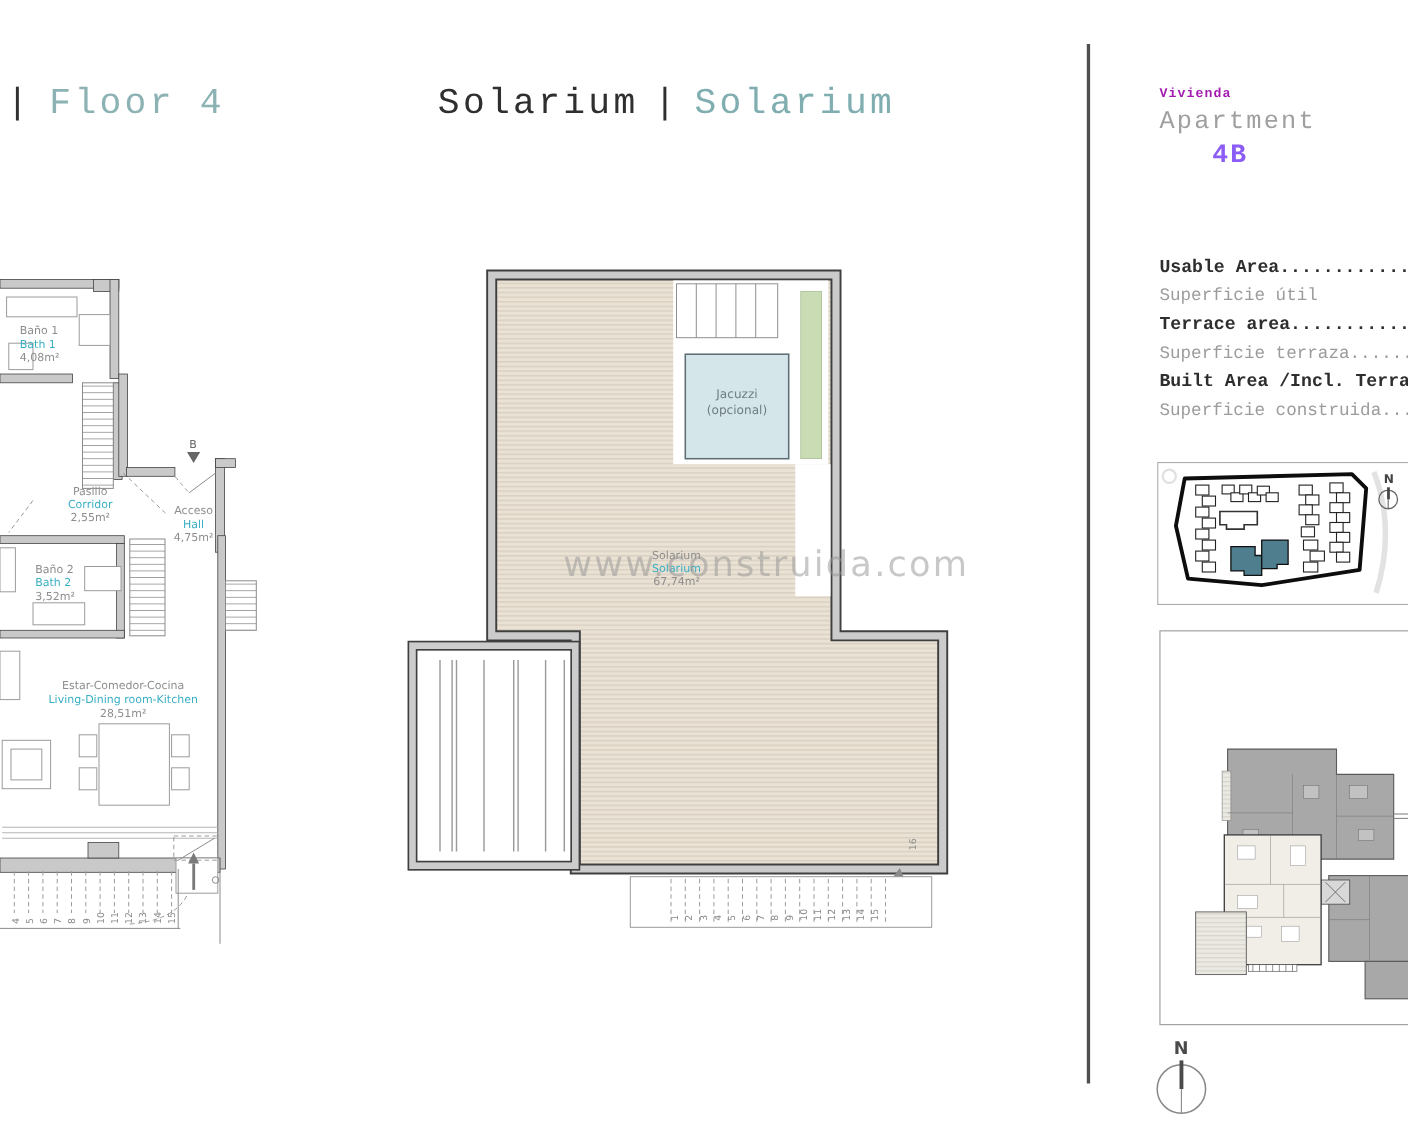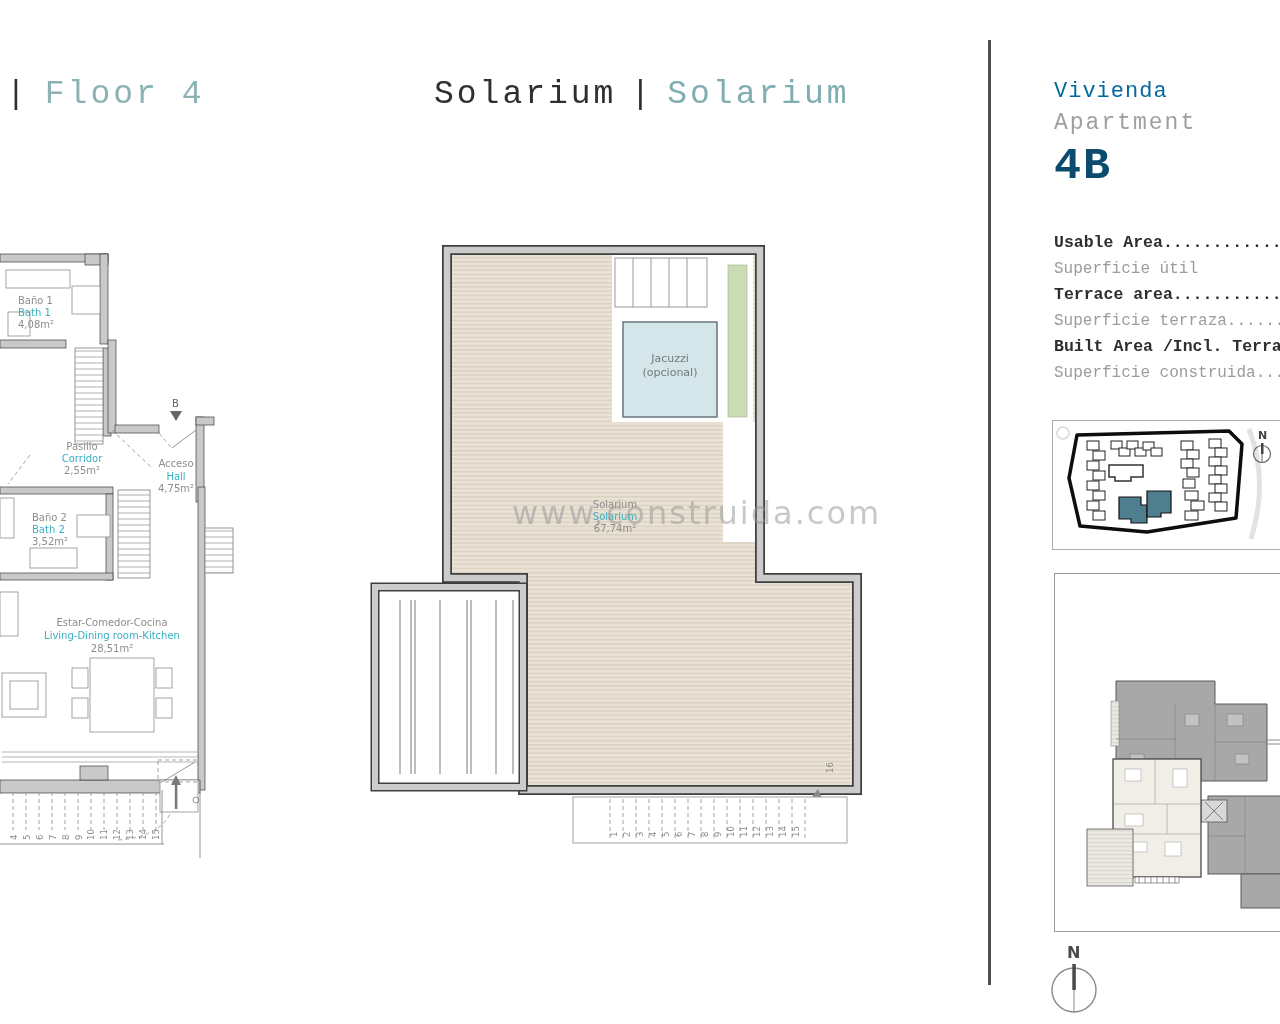--- a/index.html
+++ b/index.html
@@ -5,23 +5,23 @@
   html,body{margin:0;padding:0;background:#fff;}
   body{width:1280px;height:1024px;overflow:hidden;position:relative;
        font-family:"Liberation Sans",sans-serif;}
   .abs{position:absolute;}
   
   .title-row{font-family:"Liberation Mono",monospace;font-size:33px;letter-spacing:3px;white-space:nowrap;}
   .t-dark{color:#2f2f2f;}
   .t-teal{color:#8cb2b4;}
   .t-teal2{color:#7fadb0;}
   .apt-block{font-family:"Liberation Mono",monospace;line-height:1.25;}
-  .apt-es{font-size:22px;font-weight:normal;color:#0369a1;letter-spacing:1px;}
+  .apt-es{font-size:12px;font-weight:bold;color:#a21caf;letter-spacing:1px;}
   .apt-en{font-size:23px;color:#9f9f9f;letter-spacing:2px;margin-top:3px;}
-  .apt-unit{font-size:45px;font-weight:bold;color:#0c4a6e;letter-spacing:2px;margin-top:2px;}
+  .apt-unit{font-size:24px;font-weight:bold;color:#8b5cf6;letter-spacing:2px;margin-top:2px;margin-left:48px;}
   
   .area-table{font-family:"Liberation Mono",monospace;white-space:nowrap;width:230px;overflow:hidden;}
   .area-en{font-size:16.5px;font-weight:bold;color:#2e2e2e;line-height:26px;}
   .area-es{font-size:16px;color:#9c9c9c;line-height:26px;}
   
   .vline{width:2.5px;background:#4f4f4f;}
   
   .panel{border:1px solid #adadad;background:#fff;}
   
   .watermark{font-family:"DejaVu Sans",sans-serif;font-size:32px;letter-spacing:2px;
@@ -38,21 +38,21 @@
   .dash{stroke:#999;stroke-dasharray:4 3;fill:none;stroke-width:0.9;}
   .thin{stroke:#8a8a8a;fill:none;stroke-width:0.9;}
 </style>
 </head>
 <body>
 
 <div class="abs title-row" style="left:6px;top:76px;">
   <span class="t-dark">|</span><span class="t-teal" style="margin-left:16px;">Floor 4</span>
 </div>
 
-<div class="abs title-row" style="left:434px;top:76px;">
+<div class="abs title-row" style="left:398px;top:76px;">
   <span class="t-dark">Solarium</span><span class="t-dark" style="margin:0 14px;">|</span><span class="t-teal2">Solarium</span>
 </div>
 
 <div class="abs apt-block" style="left:1054px;top:78px;">
   <div class="apt-es">Vivienda</div>
   <div class="apt-en">Apartment</div>
   <div class="apt-unit">4B</div>
 </div>
 
 <div class="abs area-table" style="left:1054px;top:230px;">

